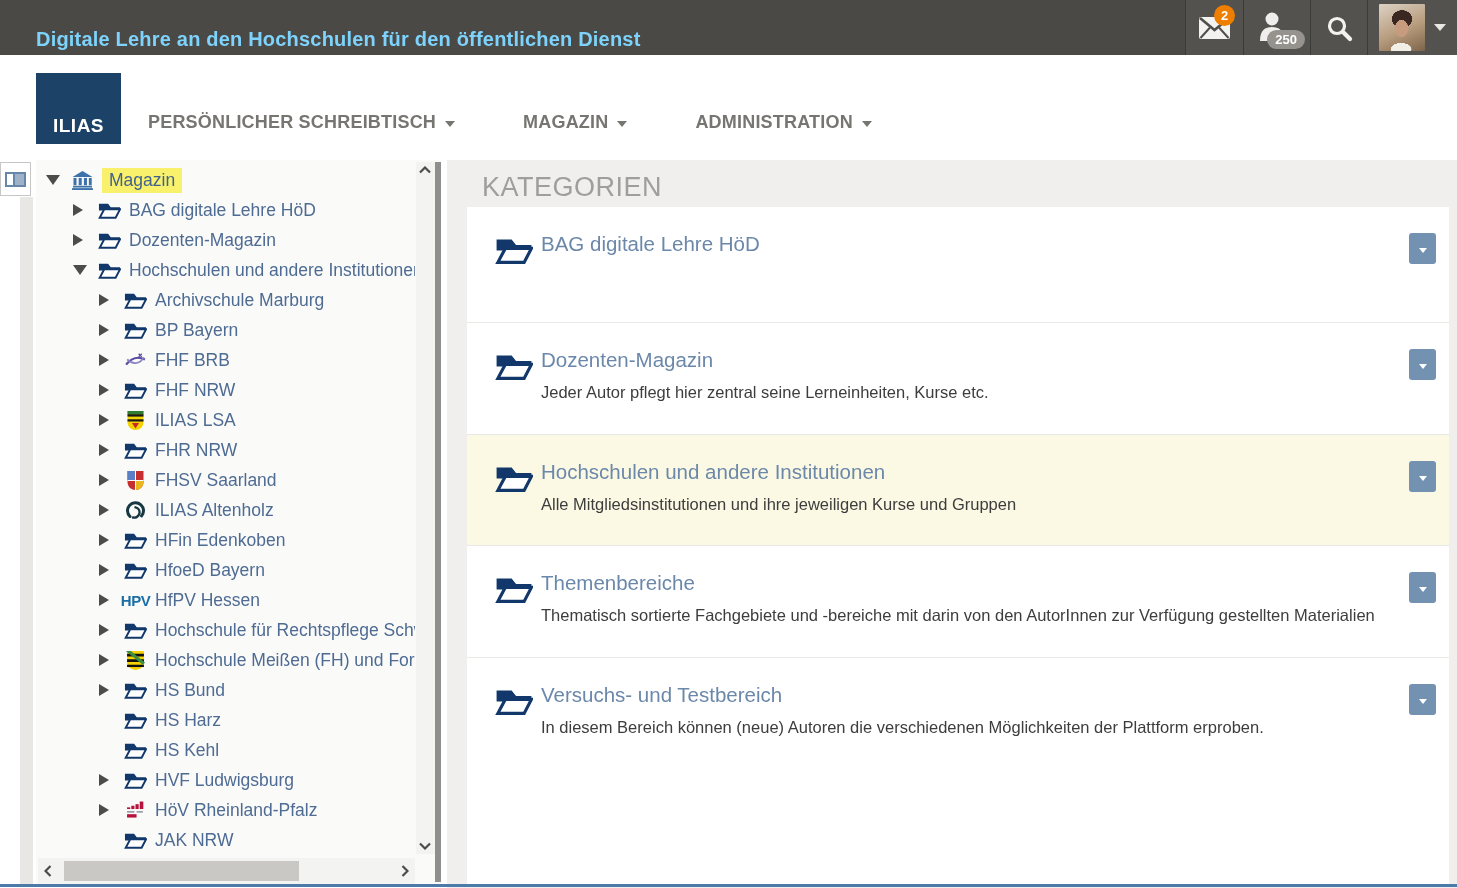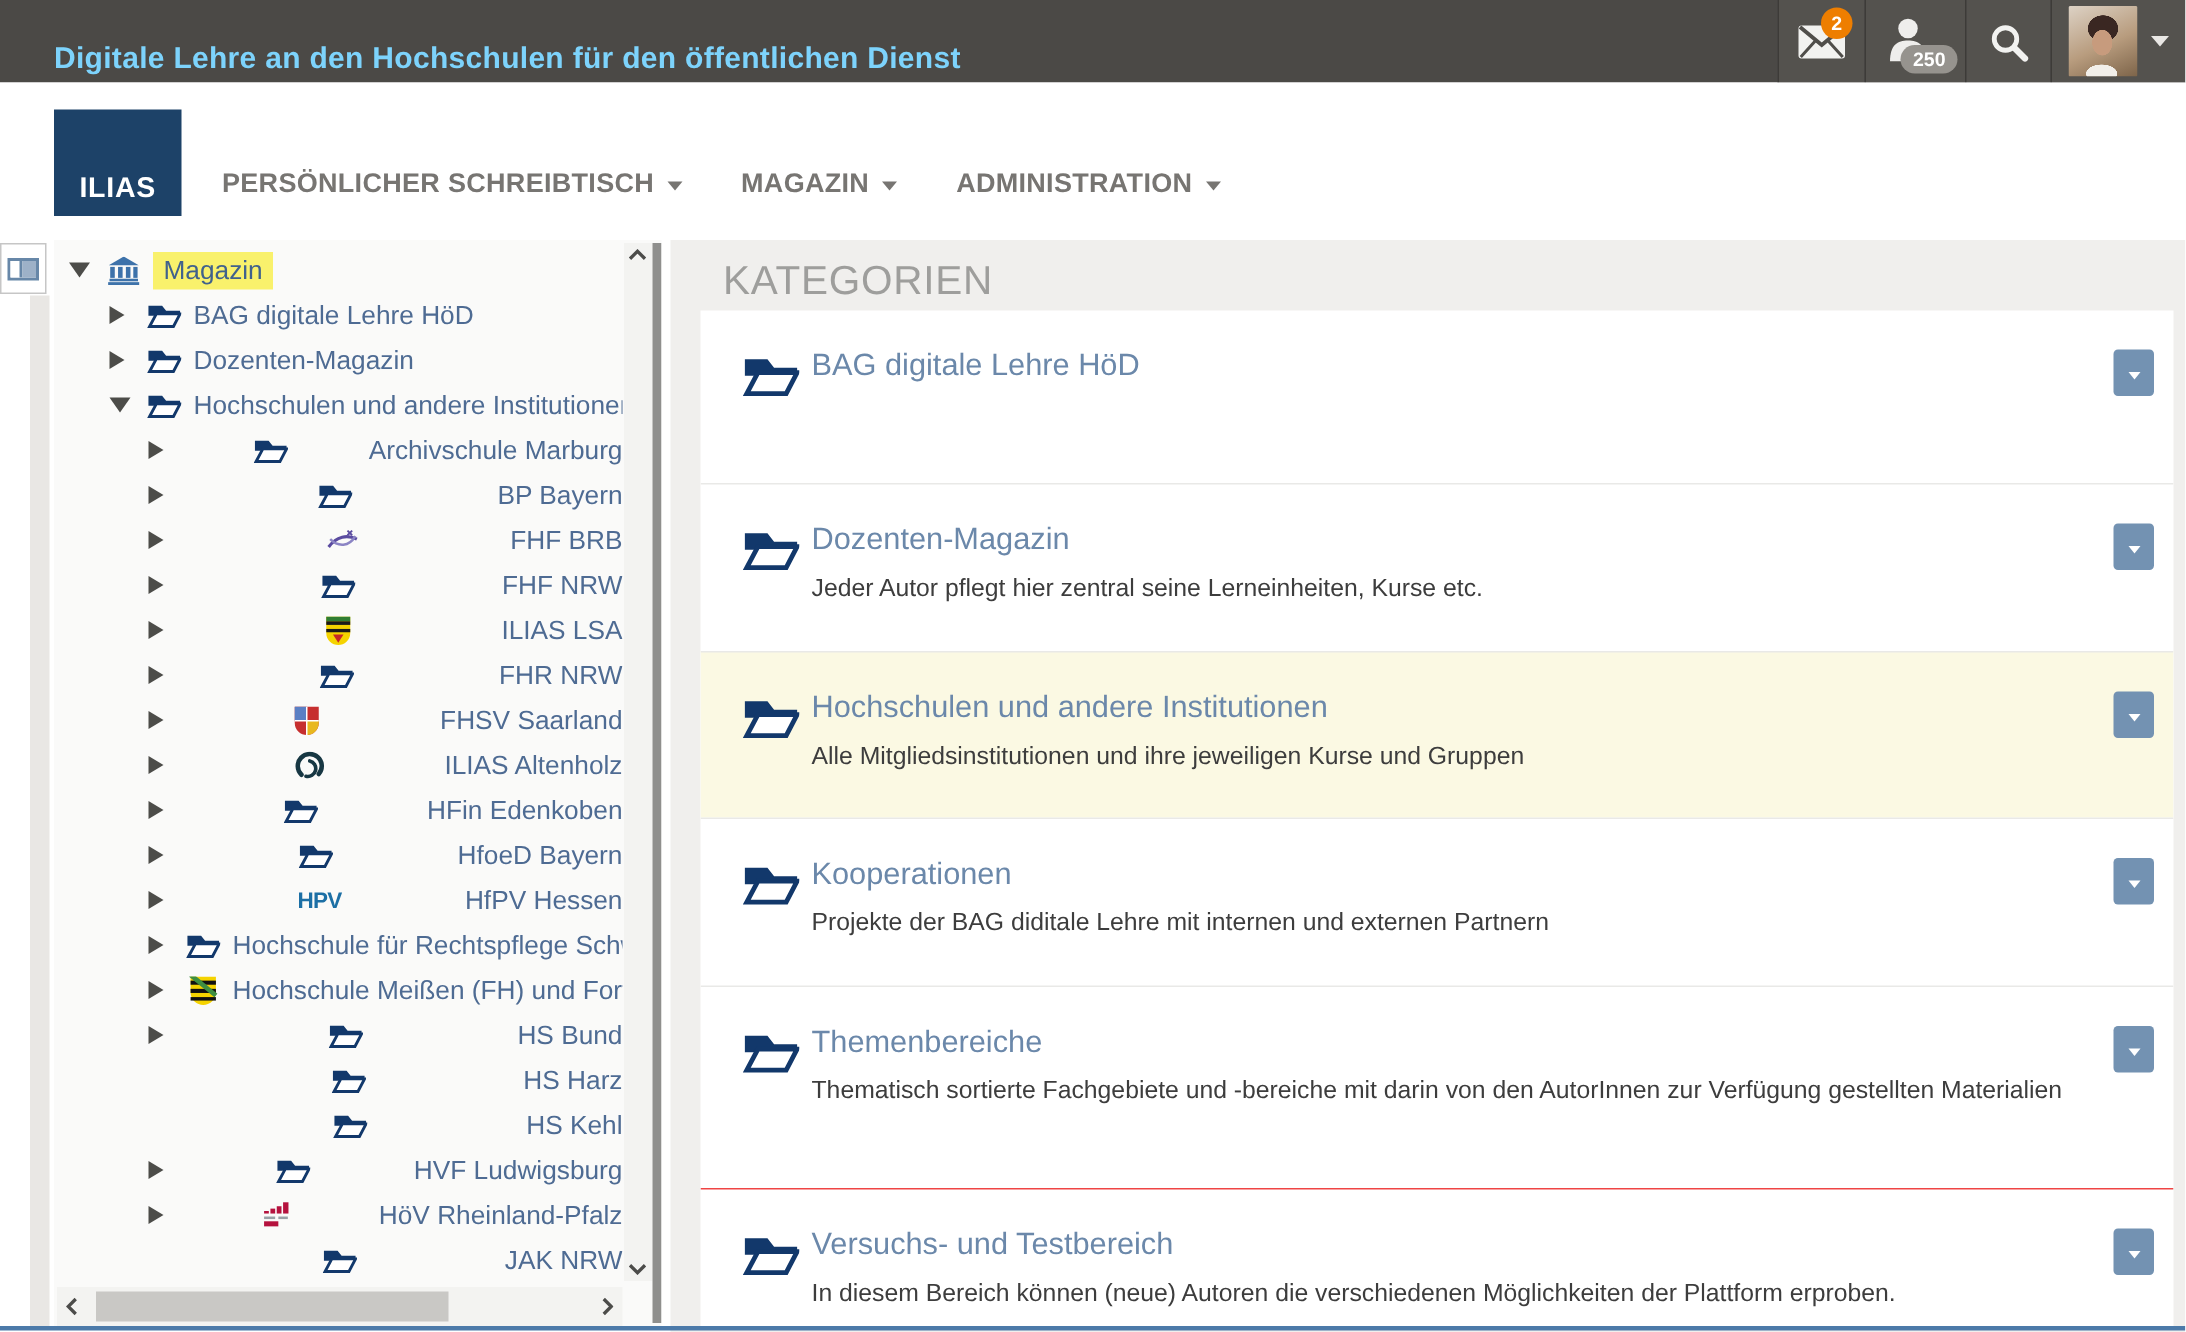--- a/index.html
+++ b/index.html
@@ -23,39 +23,39 @@
        radial-gradient(ellipse 11px 14px at 49% 52%, #c79b7d 0 60%, transparent 62%),
        radial-gradient(ellipse 16px 14px at 50% 32%, #3a2722 0 62%, transparent 64%),
        linear-gradient(155deg,#ddd2c5 0%,#b89c7e 55%,#7d6449 100%);}
   .caret-light{width:0;height:0;border:6px solid transparent;border-top:7px solid #e9e7e4;border-bottom:0;margin-left:9px;}
 
   
   .navrow{position:absolute;top:55px;left:0;width:100%;height:105px;background:#fff;}
   .logo{position:absolute;left:36px;top:18px;width:85px;height:71px;background:#1d4268;color:#fff;
         font-weight:700;font-size:19px;letter-spacing:.5px;display:flex;align-items:flex-end;justify-content:center;
         padding-bottom:7px;box-sizing:border-box;cursor:pointer;}
-  .nav-items{position:absolute;left:148px;top:57px;display:flex;gap:39px;align-items:flex-start;}
+  .nav-items{position:absolute;left:148px;top:57px;display:flex;gap:68px;align-items:flex-start;}
   .nav-item{display:flex;align-items:center;color:#777572;font-size:18px;font-weight:700;letter-spacing:.2px;cursor:pointer;}
   .caret-gray{width:0;height:0;border:5px solid transparent;border-top:6px solid #777572;border-bottom:0;margin-left:9px;margin-top:3px;}
 
   
   .content{position:absolute;top:160px;left:0;right:0;bottom:0;background:#fff;}
 
   .toggle-box{position:absolute;left:0;top:2px;width:31px;height:34px;background:#fff;border:1px solid #c6c6c6;
         box-sizing:border-box;display:flex;align-items:center;justify-content:center;cursor:pointer;}
   .tgl{width:21px;height:15px;border:2px solid #6787a8;display:flex;box-sizing:border-box;}
   .tgl-l{width:6px;border-right:2px solid #6787a8;background:#fff;}
   .tgl-r{flex:1;background:#9db1c8;}
   .rail-strip{position:absolute;left:20px;top:37px;width:13px;bottom:4px;background:#e9e7e4;}
 
   
   .treepanel{position:absolute;left:36px;top:0;width:405px;bottom:4px;background:#fafaf9;overflow:hidden;}
   .tree-rows{position:absolute;top:0;left:0;right:26px;bottom:26px;padding-top:5px;overflow:hidden;white-space:nowrap;}
   .tree-row{height:30px;display:flex;align-items:center;font-size:17.5px;}
-  .d0{padding-left:10px;} .d1{padding-left:37px;} .d2{padding-left:63px;justify-content:space-between;}
+  .d0{padding-left:10px;} .d1{padding-left:37px;} .d2{padding-left:63px;}
   .tw{width:16px;flex:none;display:flex;justify-content:flex-start;cursor:pointer;}
   .tri-c{width:0;height:0;border:6px solid transparent;border-left:10px solid #4c4c49;border-right:0;}
   .tri-o{width:0;height:0;border:7px solid transparent;border-top:10px solid #4c4c49;border-bottom:0;}
   .ticon{width:23px;height:19px;flex:none;margin:0 8px 0 9px;display:flex;align-items:center;justify-content:center;color:#12386b;}
   .ticon svg{width:100%;height:100%;}
   .tlabel{color:#4e6b93;text-decoration:none;cursor:pointer;}
   .tlabel.hl{background:#f9f16c;padding:2px 7px;color:#41628c;}
   .hpv{font-size:15px;font-weight:700;color:#1c6fa5;letter-spacing:-.5px;}
   .fold{width:23px;height:18px;}
 
@@ -518,32 +518,20 @@
             </svg>
           <div class="cat-body">
             <a class="cat-title">Hochschulen und andere Institutionen</a>
             <div class="cat-desc">Alle Mitgliedsinstitutionen und ihre jeweiligen Kurse und Gruppen</div>
           </div>
           <button class="cat-dd">
               <span class="dd-caret"></span>
             </button>
         </div>
 
-        <div class="cat-row">
-          <svg class="cat-icon" viewBox="0 0 24 19">
-              <use href="#sym-folder"></use>
-            </svg>
-          <div class="cat-body">
-            <a class="cat-title">Kooperationen</a>
-            <div class="cat-desc">Projekte der BAG diditale Lehre mit internen und externen Partnern</div>
-          </div>
-          <button class="cat-dd">
-              <span class="dd-caret"></span>
-            </button>
-        </div>
 
         <div class="cat-row">
           <svg class="cat-icon" viewBox="0 0 24 19">
               <use href="#sym-folder"></use>
             </svg>
           <div class="cat-body">
             <a class="cat-title">Themenbereiche</a>
             <div class="cat-desc">Thematisch sortierte Fachgebiete und -bereiche mit darin von den AutorInnen zur Verfügung gestellten Materialien</div>
           </div>
           <button class="cat-dd">

